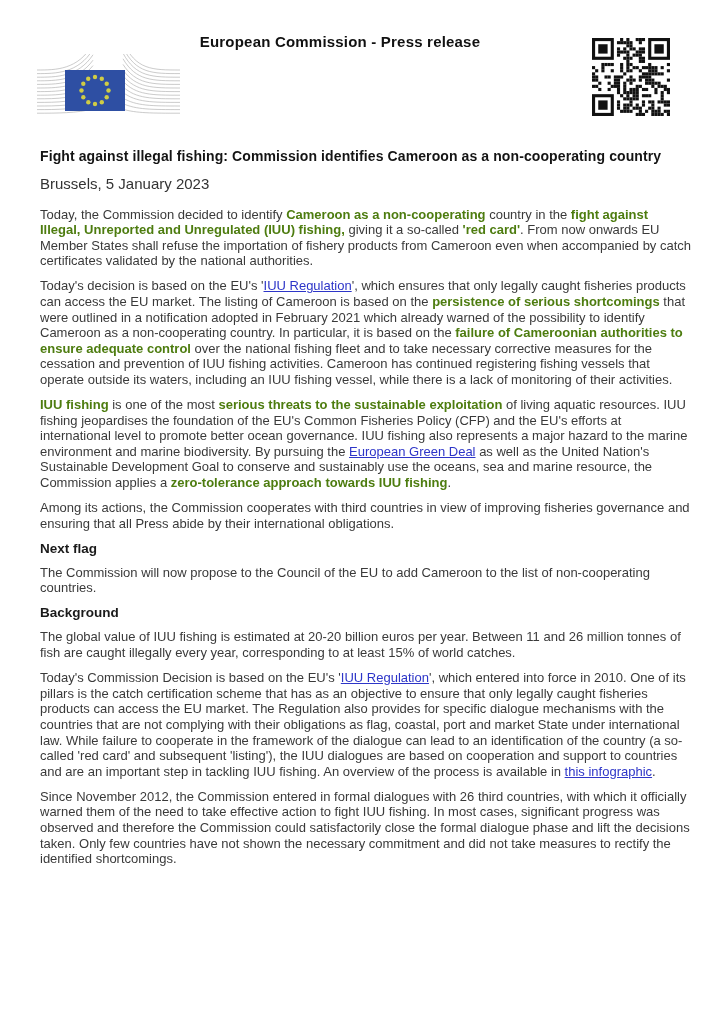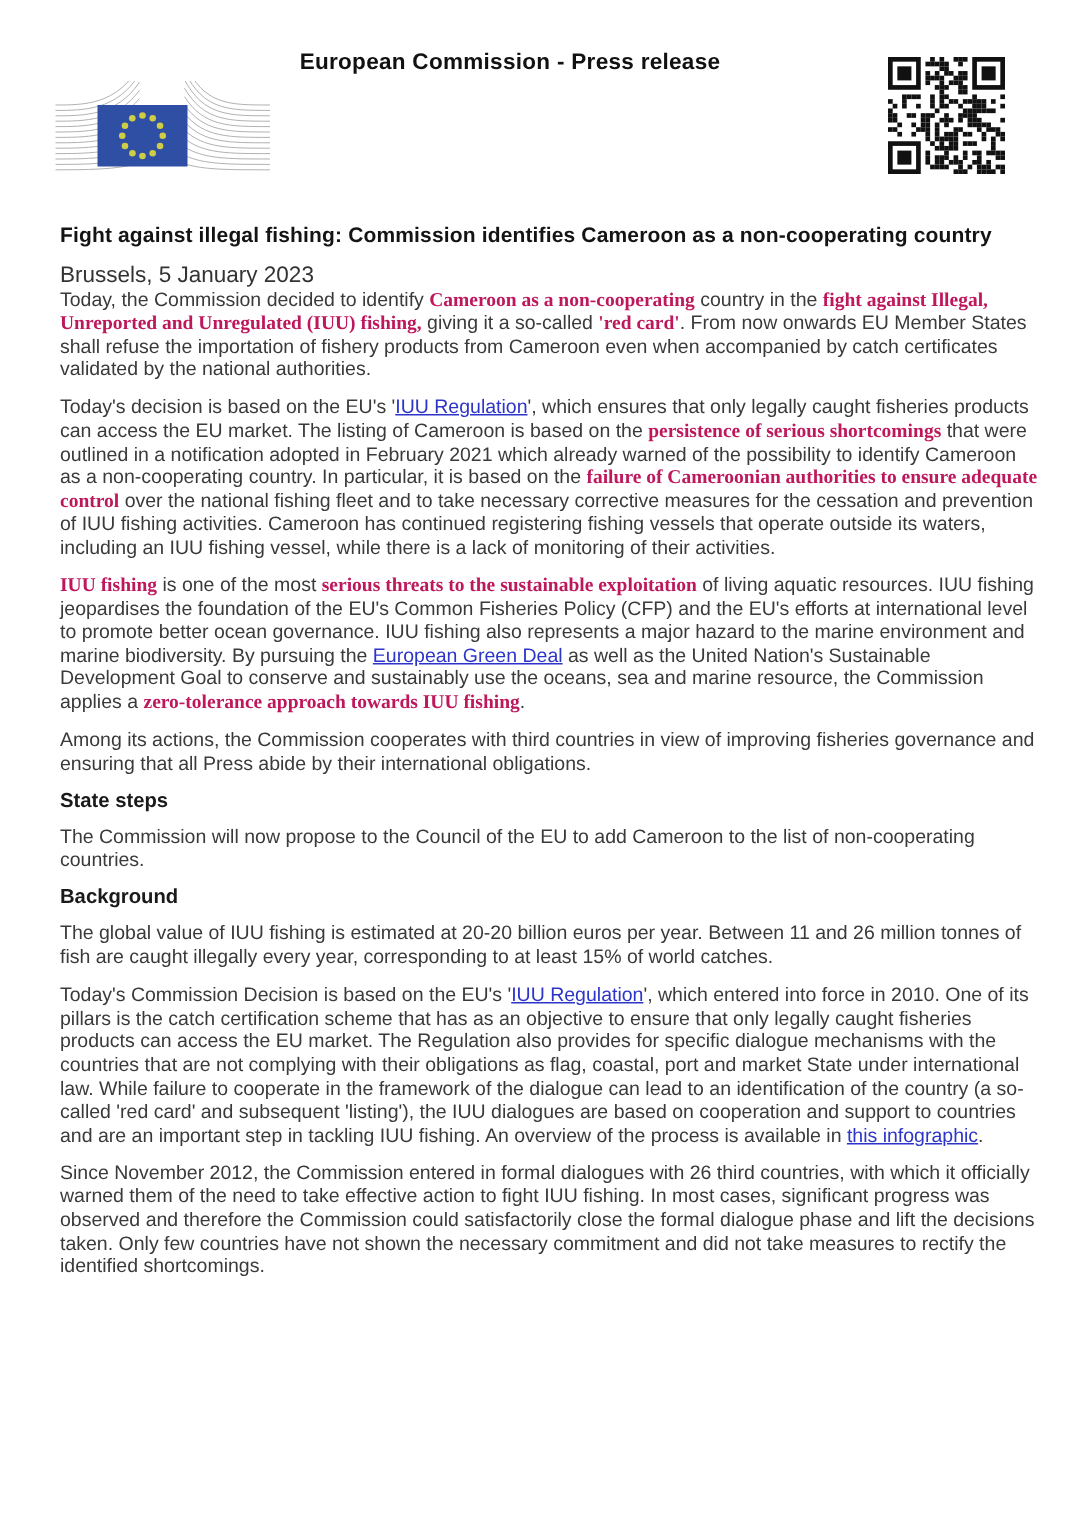--- a/index.html
+++ b/index.html
@@ -50,28 +50,29 @@
     font-size: 14px;
     font-weight: bold;
     line-height: 1.25;
     color: var(--title);
     margin-bottom: 9px;
     letter-spacing: 0.1px;
   }
   .dateline {
     font-size: 15px;
     color: #333;
+    margin-bottom: 15px;
   }
   .para {
     font-size: 13px;
     line-height: 1.2;
     margin-bottom: 9.5px;
     color: var(--text);
   }
-  .para strong { color: #be185d; font-family: Liberation Serif, serif; }
+  .para strong { color: #4d7c0f; }
   .section-heading {
     font-size: 13.5px;
     font-weight: bold;
     color: #1a1a1a;
     margin: 3px 0 9px 0;
   }
   .doc-link {
     color: var(--link);
     text-decoration: underline;
   }
@@ -354,20 +355,20 @@
 </div>
 
 <div class="content">
   <div class="doc-title">Fight against illegal fishing: Commission identifies Cameroon as a non-cooperating country</div>
   <div class="dateline">Brussels, 5 January 2023</div>
   <div id="doc-body">
       <p class="para"><span>Today, the Commission decided to identify </span><strong>Cameroon as a non-cooperating</strong><span> country in the </span><strong>fight against Illegal, Unreported and Unregulated (IUU) fishing,</strong><span> giving it a so-called </span><strong>'red card'</strong><span>. From now onwards EU Member States shall refuse the importation of fishery products from Cameroon even when accompanied by catch certificates validated by the national authorities.</span></p>
       <p class="para"><span>Today's decision is based on the EU's '</span><a class="doc-link" href="#">IUU Regulation</a><span>', which ensures that only legally caught fisheries products can access the EU market. The listing of Cameroon is based on the </span><strong>persistence of serious shortcomings</strong><span> that were outlined in a notification adopted in February 2021 which already warned of the possibility to identify Cameroon as a non-cooperating country. In particular, it is based on the </span><strong>failure of Cameroonian authorities to ensure adequate control</strong><span> over the national fishing fleet and to take necessary corrective measures for the cessation and prevention of IUU fishing activities. Cameroon has continued registering fishing vessels that operate outside its waters, including an IUU fishing vessel, while there is a lack of monitoring of their activities.</span></p>
       <p class="para"><strong>IUU fishing</strong><span> is one of the most </span><strong>serious threats to the sustainable exploitation</strong><span> of living aquatic resources. IUU fishing jeopardises the foundation of the EU's Common Fisheries Policy (CFP) and the EU's efforts at international level to promote better ocean governance. IUU fishing also represents a major hazard to the marine environment and marine biodiversity. By pursuing the </span><a class="doc-link" href="#">European Green Deal</a><span> as well as the United Nation's Sustainable Development Goal to conserve and sustainably use the oceans, sea and marine resource, the Commission applies a </span><strong>zero-tolerance approach towards IUU fishing</strong><span>.</span></p>
       <p class="para"><span>Among its actions, the Commission cooperates with third countries in view of improving fisheries governance and ensuring that all Press abide by their international obligations.</span></p>
-      <div class="section-heading">State steps</div>
+      <div class="section-heading">Next flag</div>
       <p class="para"><span>The Commission will now propose to the Council of the EU to add Cameroon to the list of non-cooperating countries.</span></p>
       <div class="section-heading">Background</div>
       <p class="para"><span>The global value of IUU fishing is estimated at 20-20 billion euros per year. Between 11 and 26 million tonnes of fish are caught illegally every year, corresponding to at least 15% of world catches.</span></p>
       <p class="para"><span>Today's Commission Decision is based on the EU's '</span><a class="doc-link" href="#">IUU Regulation</a><span>', which entered into force in 2010. One of its pillars is the catch certification scheme that has as an objective to ensure that only legally caught fisheries products can access the EU market. The Regulation also provides for specific dialogue mechanisms with the countries that are not complying with their obligations as flag, coastal, port and market State under international law. While failure to cooperate in the framework of the dialogue can lead to an identification of the country (a so-called 'red card' and subsequent 'listing'), the IUU dialogues are based on cooperation and support to countries and are an important step in tackling IUU fishing. An overview of the process is available in </span><a class="doc-link" href="#">this infographic</a><span>.</span></p>
       <p class="para"><span>Since November 2012, the Commission entered in formal dialogues with 26 third countries, with which it officially warned them of the need to take effective action to fight IUU fishing. In most cases, significant progress was observed and therefore the Commission could satisfactorily close the formal dialogue phase and lift the decisions taken. Only few countries have not shown the necessary commitment and did not take measures to rectify the identified shortcomings.</span></p>
     </div>
 </div>
 
 </body></html>

